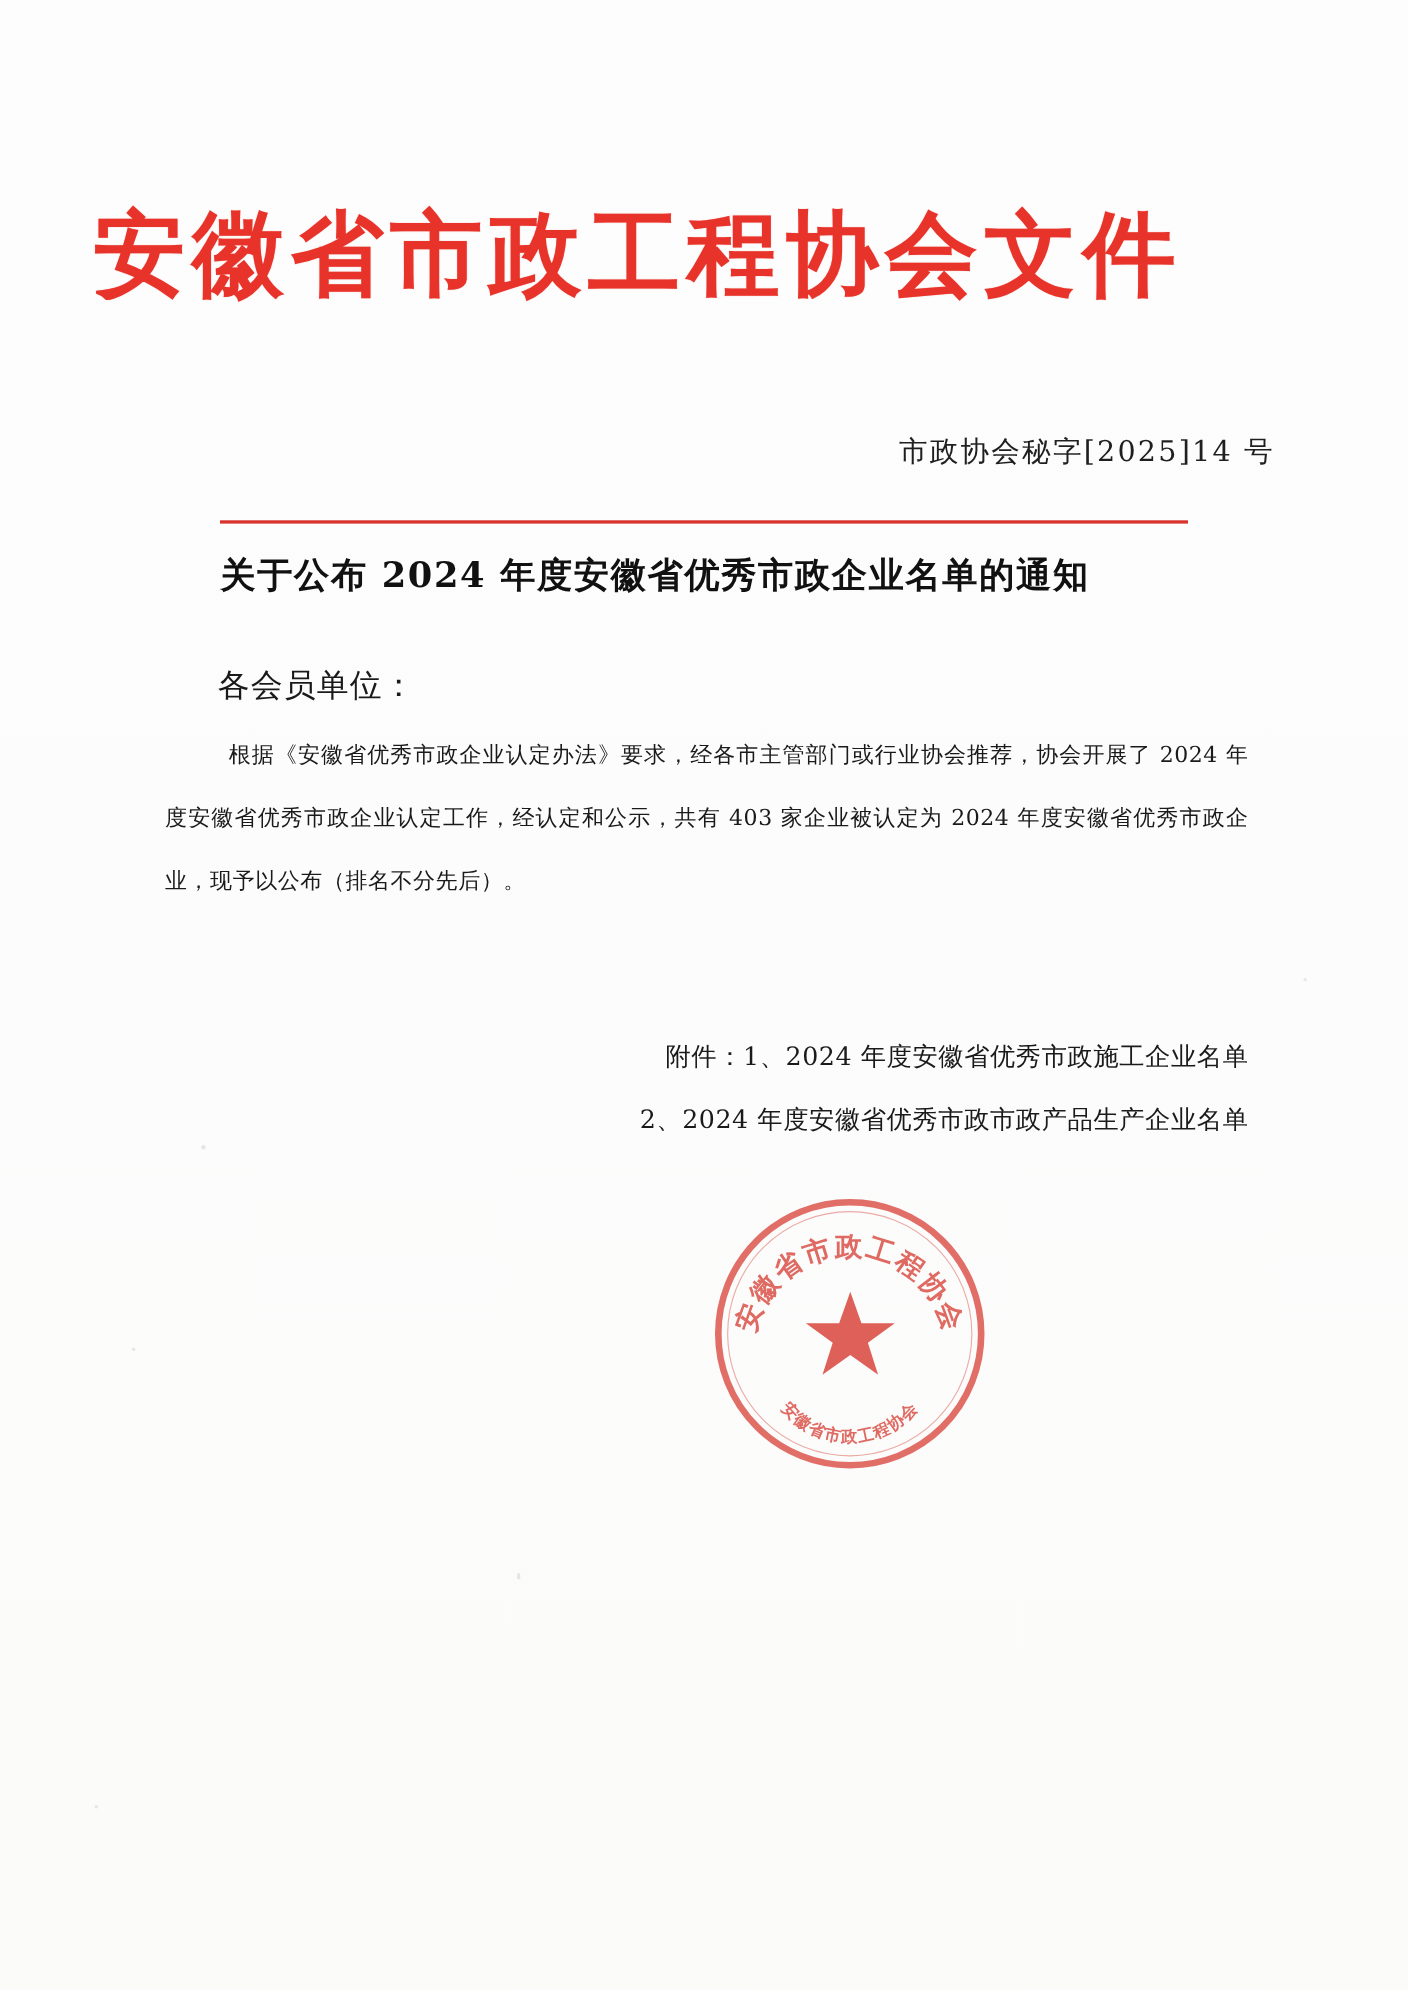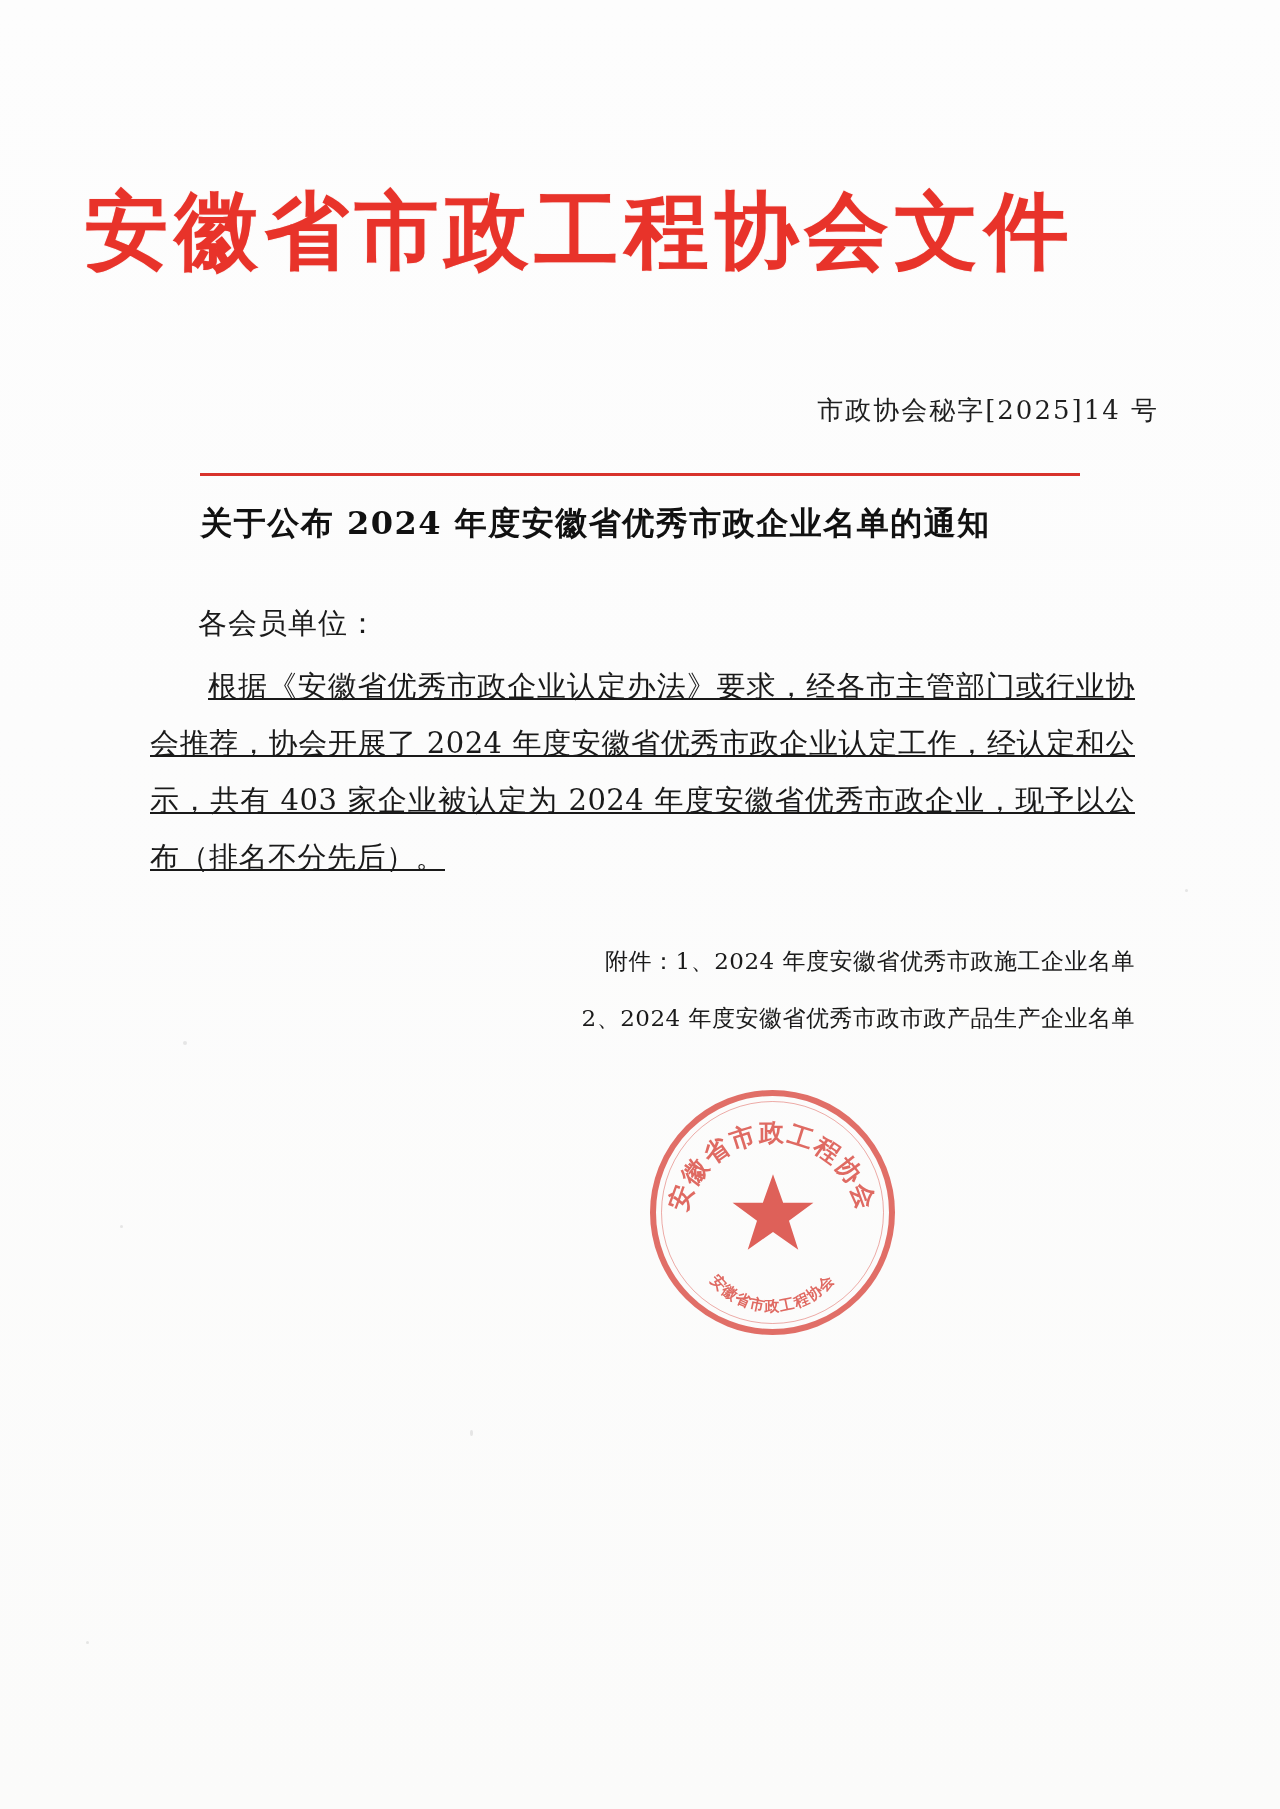--- a/index.html
+++ b/index.html
@@ -93,26 +93,25 @@
     letter-spacing: 1px;
     margin-left: 48px;
   }
 
   
   .body-text {
     position: absolute;
     top: 643px;
     left: 150px;
     width: 985px;
-    font-size: 29px;
+    font-size: 20px;
     line-height: 57px;
     text-align: justify;
     text-indent: 58px;
     letter-spacing: 0.5px;
-    text-decoration: underline;
   }
 
   
   .attachments {
     position: absolute;
     top: 918px;
     left: 150px;
     width: 985px;
     font-size: 23px;
     line-height: 57px;

